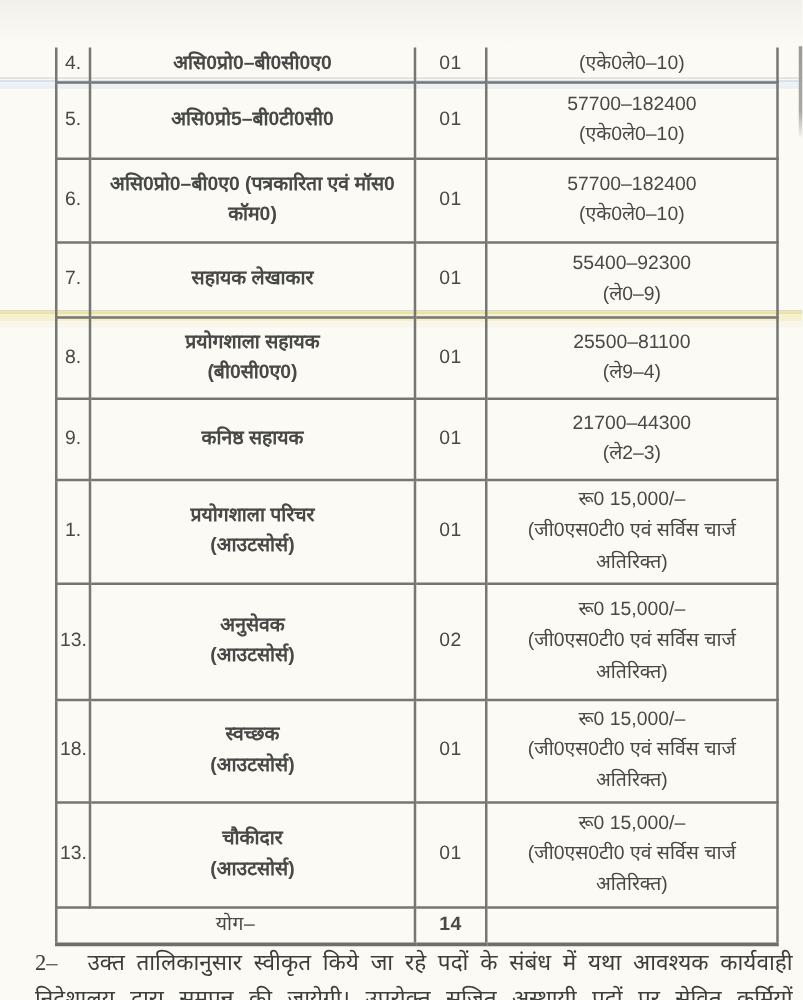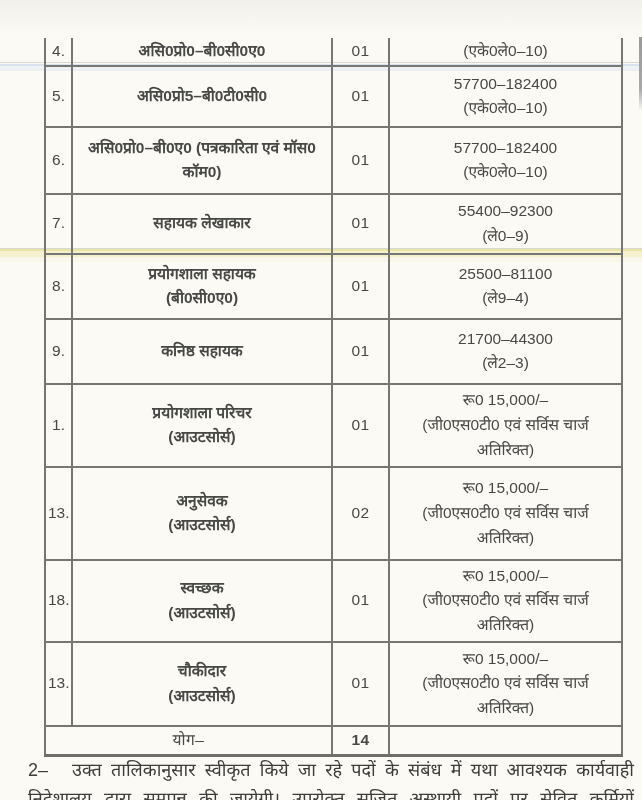--- a/index.html
+++ b/index.html
@@ -61,21 +61,21 @@
   td.pay   { font-size:15px;margin-left:35px; }
   td .cline { display:block; }
   tr.total-row td { border-bottom:3px solid #6e6e6a; height:22px; }
   td.total-label { font-size:16.5px; letter-spacing:0.5px; }
   td.total-count { font-size:14.5px; font-weight:600; color:#3f3f3d; }
 
   .note {
     position:absolute; left:28px; top:756px; width:606px;
     font-size:18px; line-height:28.5px; color:#3d3d3b;
   }
-  .note-line { text-align:justify; text-align-last:justify; word-spacing:2px; }
+  .note-line { text-align:justify; text-align-last:justify; word-spacing:2px;font-family:Liberation Serif, serif; }
   .note-num { margin-right:24px; }
 </style>
 </head>
 <body data-name="scanned-document-page">
 
 <div class="scan-shade" data-name="scan-shade-artifact"></div>
 <div class="bleed-line" style="top:62px" data-name="border-bleed-line-top"></div>
 <div class="band-blue" data-name="blue-scan-band"></div>
 <div class="bleed-line" style="top:248px" data-name="border-bleed-line-middle"></div>
 <div class="band-yellow" data-name="yellow-highlight-band"></div>

